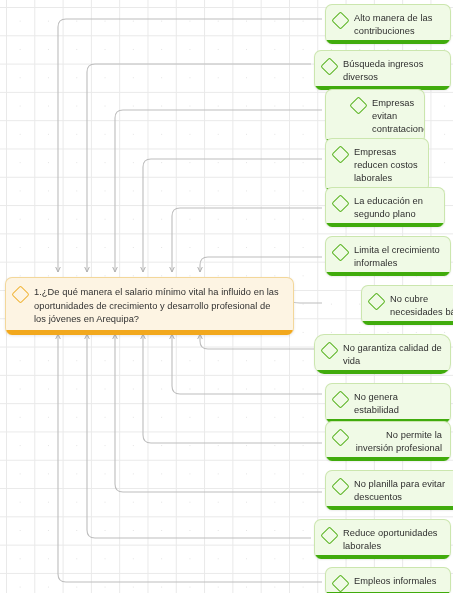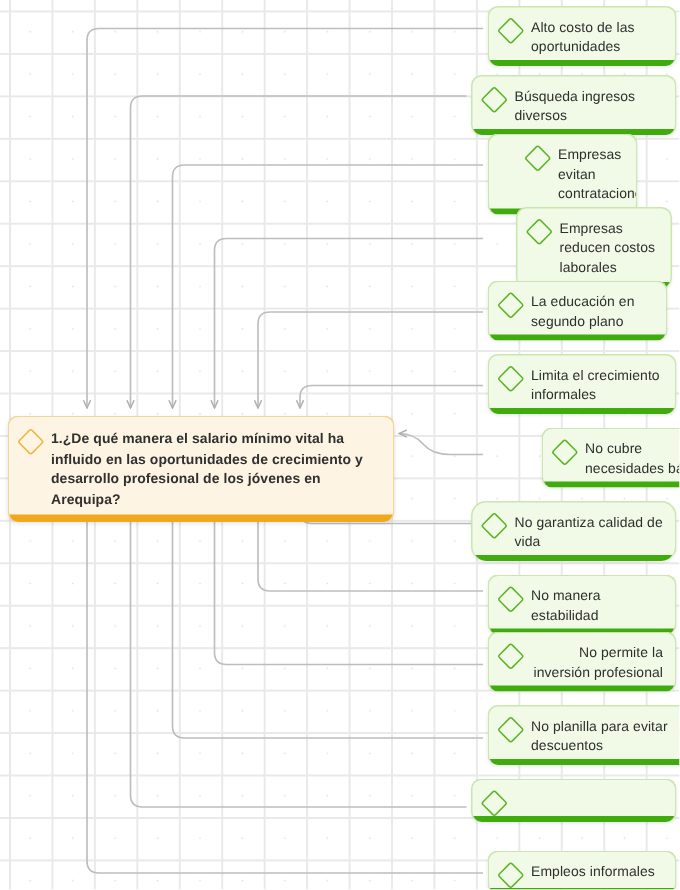--- a/index.html
+++ b/index.html
@@ -69,29 +69,28 @@
     font-size:9.3px;
     line-height:13.2px;
     color:#2e2e2e;
     letter-spacing:0.05px;
   }
 
   
   #center{
     position:absolute;
     left:5px;top:277px;
-    width:258px;
+    width:289px;
     box-sizing:border-box;
     border-radius:7px;
     background:#fdf4e3;
     border:1px solid #f3d79a;
     border-bottom:none;
     overflow:hidden;
     box-shadow:0 1px 3px rgba(0,0,0,0.09);
-    font-weight:bold;
   }
   #center .inner{
     display:flex;align-items:flex-start;gap:7px;
     padding:8px 9px 8px 8px;
   }
   #center .bar{
     position:absolute;left:0;right:0;bottom:0;height:5px;background:#f2a81d;
   }
   #center .dia{
     border-color:#f0b63c;
@@ -138,39 +137,39 @@
       <span class="dia"></span>
       <span class="label">1.¿De qué manera el salario mínimo vital ha influido en las oportunidades de crecimiento y desarrollo profesional de los jóvenes en Arequipa?</span>
     </div>
     <span class="bar" style="background: rgb(242, 168, 29);"></span>
   </div>
 
   <div id="nodes">
       <div class="node" style="left: 325px; top: 4px; width: 126px;">
         <div class="inner">
           <span class="dia"></span>
-          <span class="label">Alto costo de las oportunidades</span>
+          <span class="label">Alto manera de las contribuciones</span>
         </div>
         <span class="bar" style="background: rgb(64, 171, 12);"></span>
       </div>
       <div class="node" style="left: 314px; top: 50px; width: 137px; justify-content: center;">
         <div class="inner">
           <span class="dia"></span>
           <span class="label">Búsqueda ingresos diversos</span>
         </div>
         <span class="bar" style="background: rgb(64, 171, 12);"></span>
       </div>
       <div class="node" style="left: 325px; top: 89px; width: 100px; padding-left: 18px;">
         <div class="inner">
           <span class="dia"></span>
           <span class="label">Empresas evitan contrataciones</span>
         </div>
         <span class="bar" style="background: rgb(64, 171, 12);"></span>
       </div>
-      <div class="node" style="left: 344px; top: 138px; width: 104px;">
+      <div class="node" style="left: 325px; top: 138px; width: 104px;">
         <div class="inner">
           <span class="dia"></span>
           <span class="label">Empresas reducen costos laborales</span>
         </div>
         <span class="bar" style="background: rgb(64, 171, 12);"></span>
       </div>
       <div class="node" style="left: 325px; top: 187px; width: 120px;">
         <div class="inner">
           <span class="dia"></span>
           <span class="label">La educación en segundo plano</span>
@@ -194,41 +193,42 @@
       <div class="node" style="left: 314px; top: 334px; width: 137px; border-radius: 10px;">
         <div class="inner">
           <span class="dia"></span>
           <span class="label">No garantiza calidad de vida</span>
         </div>
         <span class="bar" style="background: rgb(64, 171, 12);"></span>
       </div>
       <div class="node" style="left: 325px; top: 383px; width: 126px;">
         <div class="inner">
           <span class="dia"></span>
-          <span class="label">No manera estabilidad</span>
+          <span class="label">No genera estabilidad</span>
         </div>
         <span class="bar" style="background: rgb(64, 171, 12);"></span>
       </div>
       <div class="node" style="left: 325px; top: 421px; width: 126px; text-align: right;">
         <div class="inner">
           <span class="dia"></span>
           <span class="label">No permite la inversión profesional</span>
         </div>
         <span class="bar" style="background: rgb(64, 171, 12);"></span>
       </div>
       <div class="node" style="left: 325px; top: 470px; width: 137px;">
         <div class="inner">
           <span class="dia"></span>
           <span class="label">No planilla para evitar descuentos</span>
         </div>
         <span class="bar" style="background: rgb(64, 171, 12);"></span>
       </div>
       <div class="node" style="left: 314px; top: 519px; width: 137px;">
         <div class="inner">
           <span class="dia"></span>
+          <span class="label">Reduce oportunidades laborales</span>
         </div>
         <span class="bar" style="background: rgb(64, 171, 12);"></span>
       </div>
       <div class="node" style="left: 325px; top: 567px; width: 126px;">
         <div class="inner">
           <span class="dia"></span>
           <span class="label">Empleos informales</span>
         </div>
         <span class="bar" style="background: rgb(64, 171, 12);"></span>
       </div>

